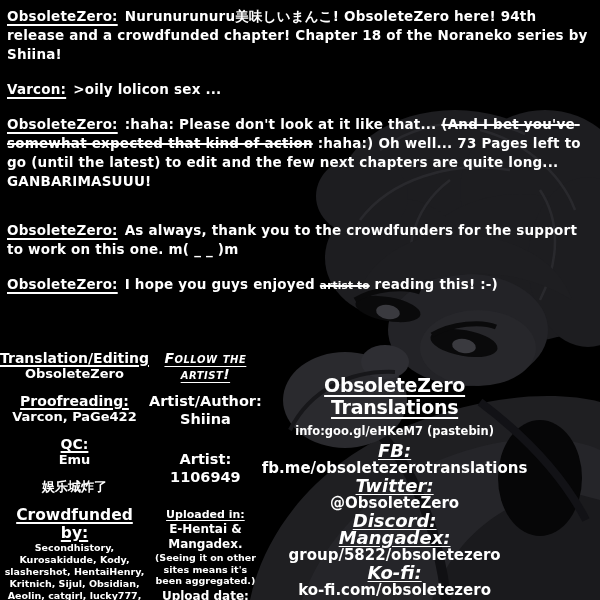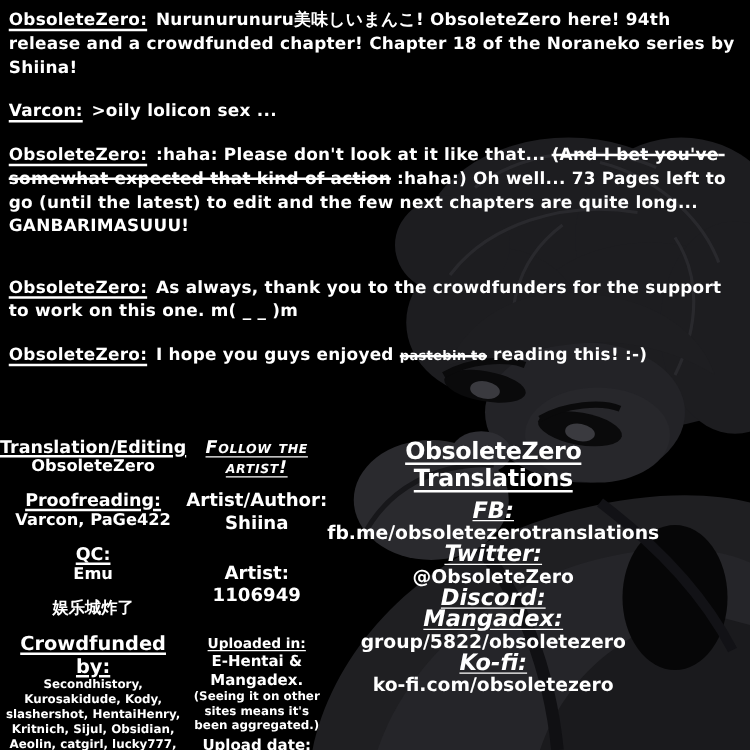--- a/index.html
+++ b/index.html
@@ -47,21 +47,21 @@
   .bottom {
     position: absolute;
     left: 0; top: 346px;
     width: 524px; height: 254px;
     display: flex;
     z-index: 2;
     text-align: center;
   }
   .col-left  { width: 160px; padding-top: 4px; }
   .col-mid   { width: 163px; padding-top: 4px; display: flex; flex-direction: column; }
-  .col-right { width: 277px; padding-top: 4px; }
+  .col-right { width: 277px; padding-top: 4px; margin-top: 24px; }
 
   .credit-section { margin-bottom: 11px; }
   .credit-title {
     font-size: 14px;
     text-decoration: underline;
     text-decoration-thickness: 2px;
     text-underline-offset: 2px;
   }
   .credit-value { font-size: 13px; line-height: 16px; }
   .credit-title.cf { font-size: 15.5px; }
@@ -170,21 +170,21 @@
   <div class="top-text">
     <p class="msg"><span class="speaker">ObsoleteZero:</span><span>Nurunurunuru美味しいまんこ! ObsoleteZero here! 94th release and a crowdfunded chapter! Chapter 18 of the Noraneko series by Shiina!</span></p>
 
     <p class="msg"><span class="speaker">Varcon:</span><span>&gt;oily lolicon sex ...</span></p>
 
     <p class="msg big-gap"><span class="speaker">ObsoleteZero:</span><span>:haha: Please don't look at it like that... </span><span class="strike">(And I bet you've somewhat expected that kind of action</span><span> :haha:) Oh well... 73 Pages left to go (until the latest) to edit and the few next chapters are quite long...
 GANBARIMASUUU!</span></p>
 
     <p class="msg"><span class="speaker">ObsoleteZero:</span><span>As always, thank you to the crowdfunders for the support to work on this one. m( _ _ )m</span></p>
 
-    <p class="msg"><span class="speaker">ObsoleteZero:</span><span>I hope you guys enjoyed </span><span class="strike-small">pastebin to</span><span> reading this! :-)</span></p>
+    <p class="msg"><span class="speaker">ObsoleteZero:</span><span>I hope you guys enjoyed </span><span class="strike-small">artist to</span><span> reading this! :-)</span></p>
   </div>
 
   <div class="bottom">
 
     <div class="col-left">
       <div class="credit-section">
         <div class="credit-title">Translation/Editing</div>
         <div class="credit-value">ObsoleteZero</div>
       </div>
       <div class="credit-section">
@@ -215,20 +215,21 @@
         <div class="upload-title">Uploaded in:</div>
         <div class="upload-sites">E-Hentai &amp; Mangadex.</div>
         <div class="upload-note">(Seeing it on other sites means it's been aggregated.)</div>
         <div class="upload-date-label">Upload date:</div>
         <div class="upload-date">03/07/2019 (JST)</div>
       </div>
     </div>
 
     <div class="col-right">
       <div class="group-title">ObsoleteZero Translations</div>
+      <div class="group-info">info:goo.gl/eHKeM7 (pastebin)</div>
 
       <div>
         <div class="link-label">FB:</div>
         <div class="link-value">fb.me/obsoletezerotranslations</div>
       </div>
       <div>
         <div class="link-label">Twitter:</div>
         <div class="link-value">@ObsoleteZero</div>
       </div>
       <div>

